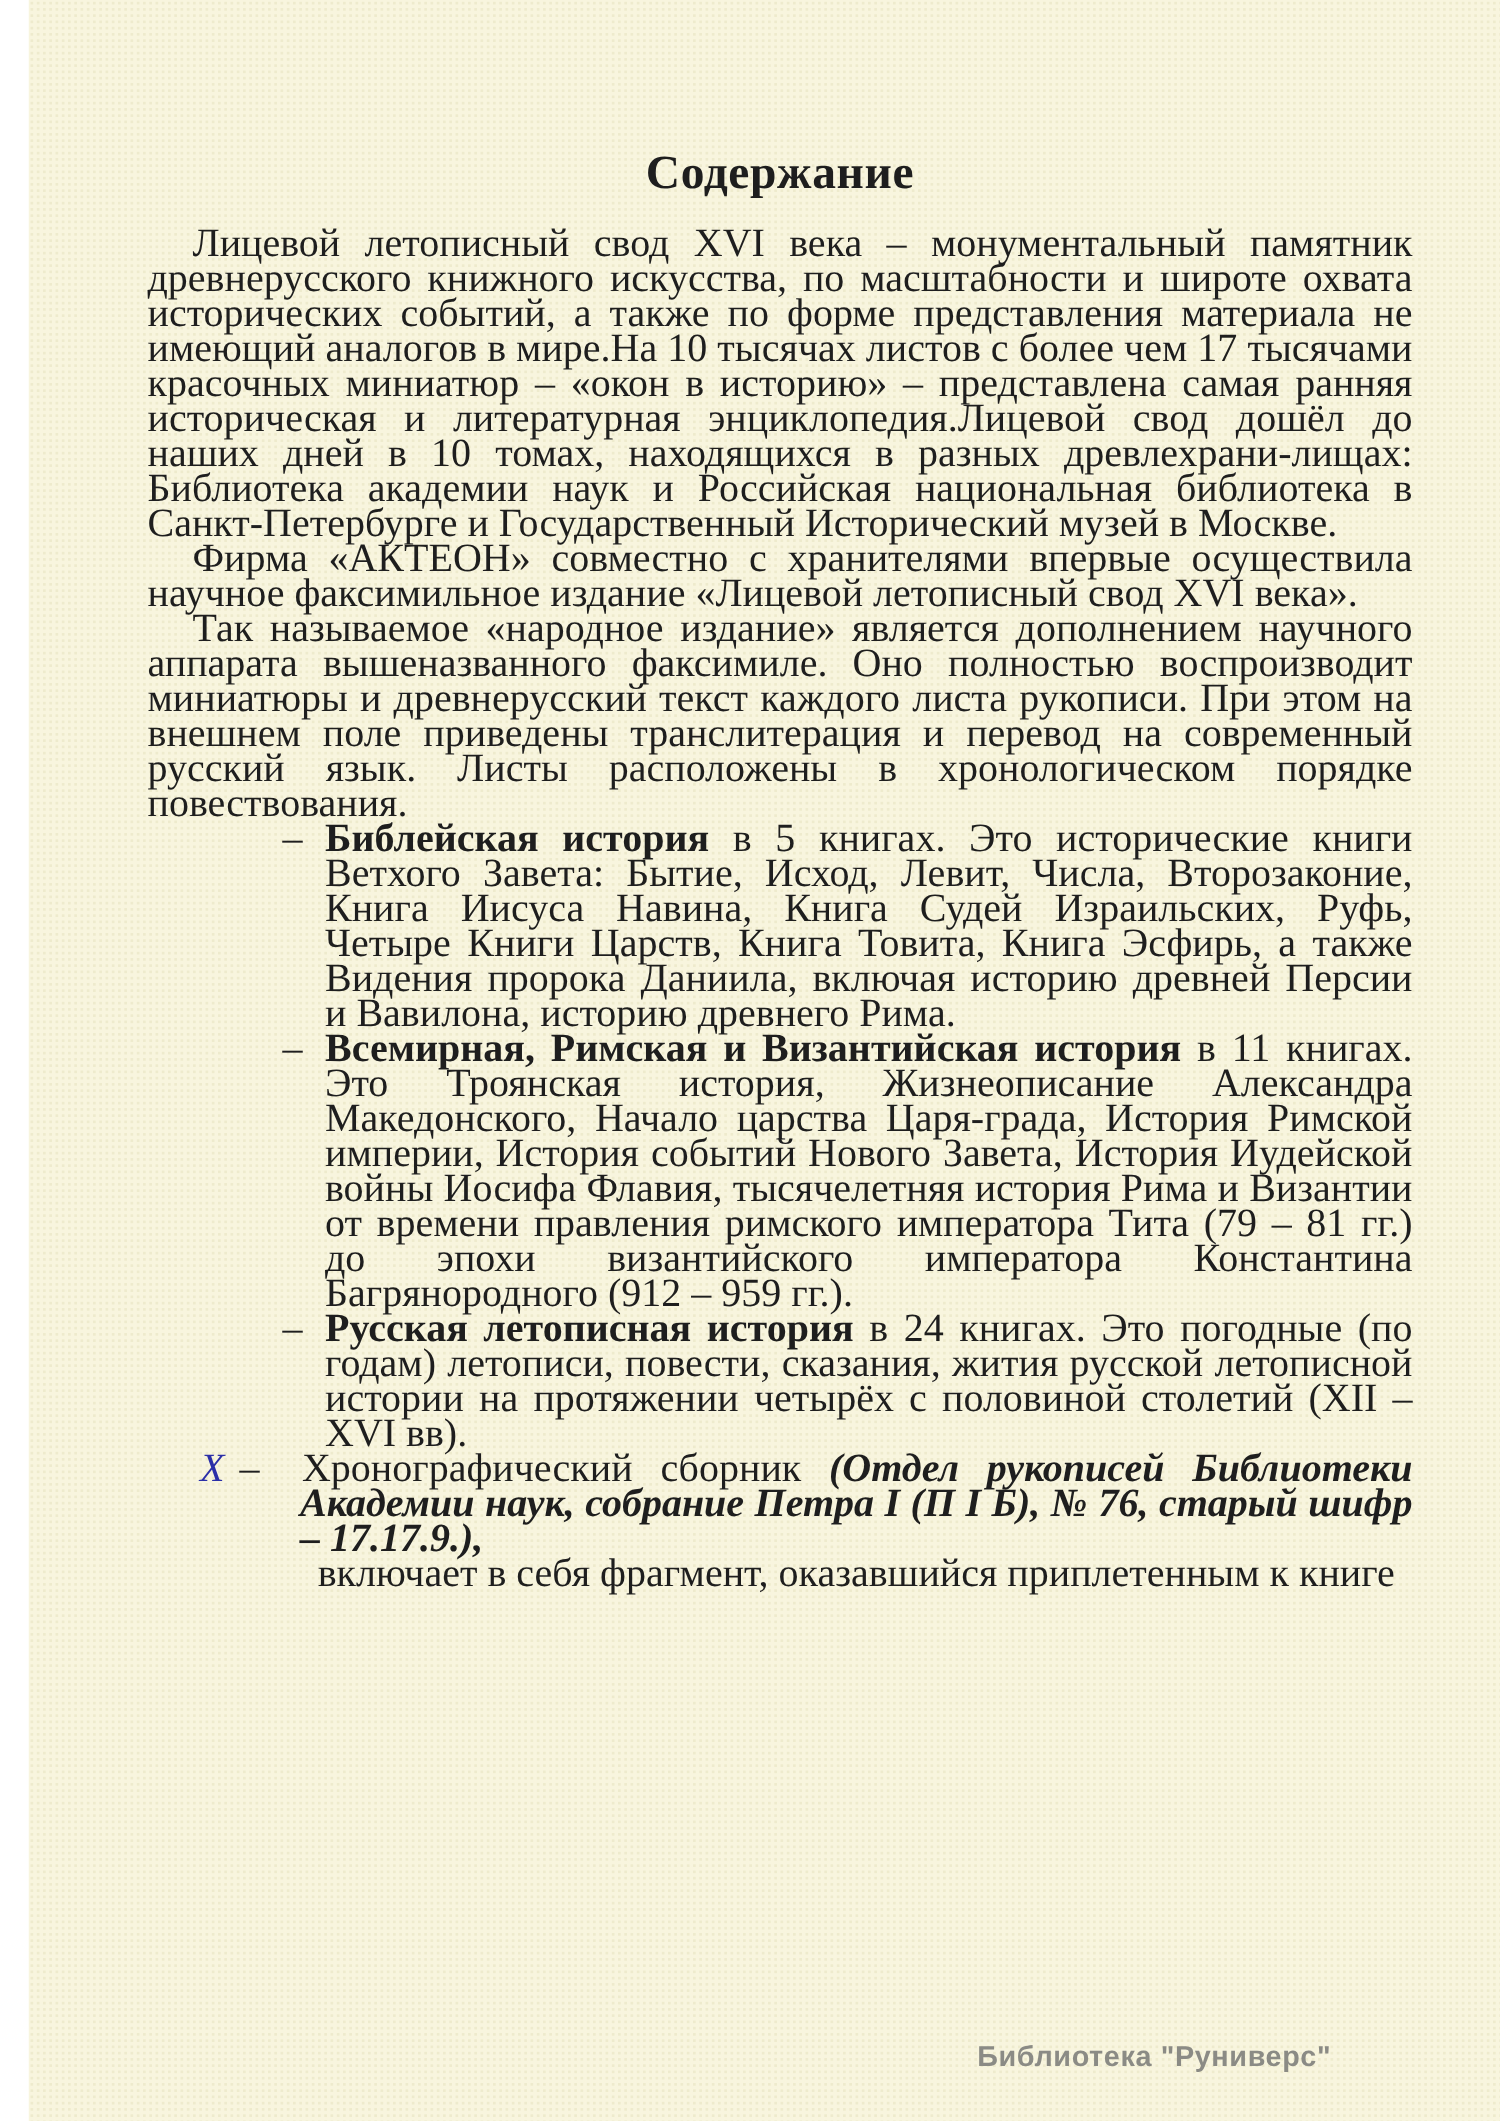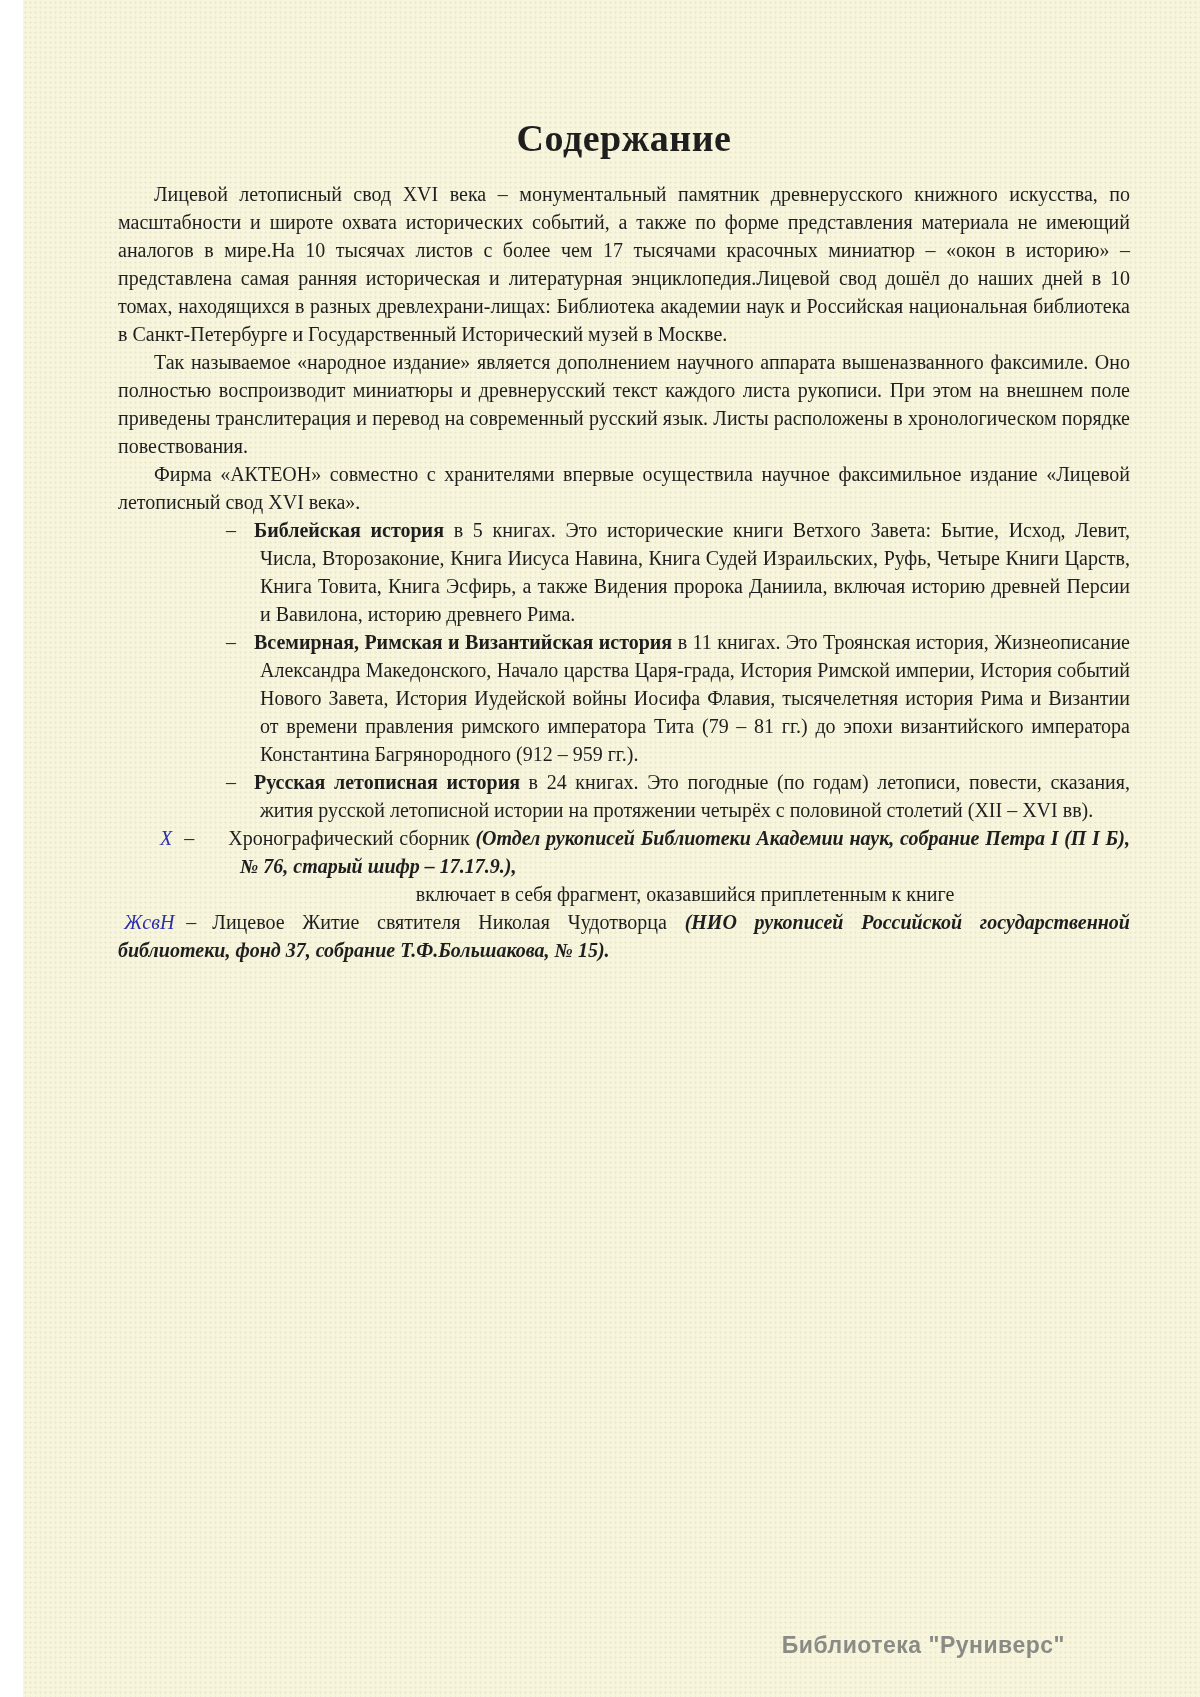--- a/index.html
+++ b/index.html
@@ -23,21 +23,21 @@
   }
   .doc-title {
     font-size: 38px;
     font-weight: bold;
     text-align: center;
     margin: 0 0 20px 0;
     letter-spacing: 0.5px;
   }
   p {
     margin: 0;
-    font-size: 20px;
+    font-size: 32px;
     line-height: 28px;
     text-align: justify;
   }
   .ind    { text-indent: 36px; }
   .intro  { text-indent: 85px; margin-top: 14px; }
   .outro  { text-indent: 25px; }
   .bib    { text-indent: 33px; margin-top: 24px; }
 
   .sec { padding-left: 142px; text-indent: -34px; }
   .sec-dash { margin-right: 18px; }
@@ -70,36 +70,35 @@
 </head>
 <body>
 
 <div class="page">
   <div class="content">
 
     <h1 class="doc-title">Содержание</h1>
 
     <p class="ind">Лицевой летописный свод XVI века – монументальный памятник древнерусского книжного искусства, по масштабности и широте охвата исторических событий, а также по форме представления материала не имеющий аналогов в мире.На 10 тысячах листов с более чем 17 тысячами красочных миниатюр – «окон в историю» – представлена самая ранняя историческая и литературная энциклопедия.Лицевой свод дошёл до наших дней в 10 томах, находящихся в разных древлехрани-лищах: Библиотека академии наук и Российская национальная библиотека в Санкт-Петербурге и Государственный Исторический музей в Москве.</p>
 
+    <p class="ind">Фирма «АКТЕОН» совместно с хранителями впервые осуществила научное факсимильное издание «Лицевой летописный свод XVI века».</p>
+
     <p class="ind">Так называемое «народное издание» является дополнением научного аппарата вышеназванного факсимиле. Оно полностью воспроизводит миниатюры и древнерусский текст каждого листа рукописи. При этом на внешнем поле приведены транслитерация и перевод на современный русский язык. Листы расположены в хронологическом порядке повествования.</p>
-
-    <p class="ind">Фирма «АКТЕОН» совместно с хранителями впервые осуществила научное факсимильное издание «Лицевой летописный свод XVI века».</p>
 
 
     <p class="sec"><span class="sec-dash">–</span><span class="sec-bold">Библейская история</span><span> в 5 книгах. Это исторические книги Ветхого Завета: Бытие, Исход, Левит, Числа, Второзаконие, Книга Иисуса Навина, Книга Судей Израильских, Руфь, Четыре Книги Царств, Книга Товита, Книга Эсфирь, а также Видения пророка Даниила, включая историю древней Персии и Вавилона, историю древнего Рима.</span></p>
 
     <p class="sec"><span class="sec-dash">–</span><span class="sec-bold">Всемирная, Римская и Византийская история</span><span> в 11 книгах. Это Троянская история, Жизнеописание Александра Македонского, Начало царства Царя-града, История Римской империи, История событий Нового Завета, История Иудейской войны Иосифа Флавия, тысячелетняя история Рима и Византии от времени правления римского императора Тита (79 – 81 гг.) до эпохи византийского императора Константина Багрянородного (912 – 959 гг.).</span></p>
 
     <p class="sec"><span class="sec-dash">–</span><span class="sec-bold">Русская летописная история</span><span> в 24 книгах. Это погодные (по годам) летописи, повести, сказания, жития русской летописной истории на протяжении четырёх с половиной столетий (XII – XVI вв).</span></p>
 
 
 
 
     <p class="vol-x"><span class="vol-label">Х</span><span class="vol-dash">–</span><span class="tab tab-x"></span><span>Хронографический сборник </span><span class="vol-detail">(Отдел рукописей Библиотеки Академии наук, собрание Петра I (П I Б), № 76, старый шифр – 17.17.9.),</span></p>
 
     <p class="vol-x-extra">включает в себя фрагмент, оказавшийся приплетенным к книге</p>
 
-    <p class="vol-zh"><span class="vol-label">ЖсвН</span><span class="vol-dash">–</span><span class="tab tab-zh"></span><span>Лицевое Житие святителя Николая Чудотворца </span><span class="vol-detail">(НИО рукописей Российской государственной библиотеки, фонд 37, собрание Т.Ф.Большакова, № 15).</span></p>
 
   </div>
 
   <div class="footer">Библиотека "Руниверс"</div>
 </div>
 
 </body></html>

